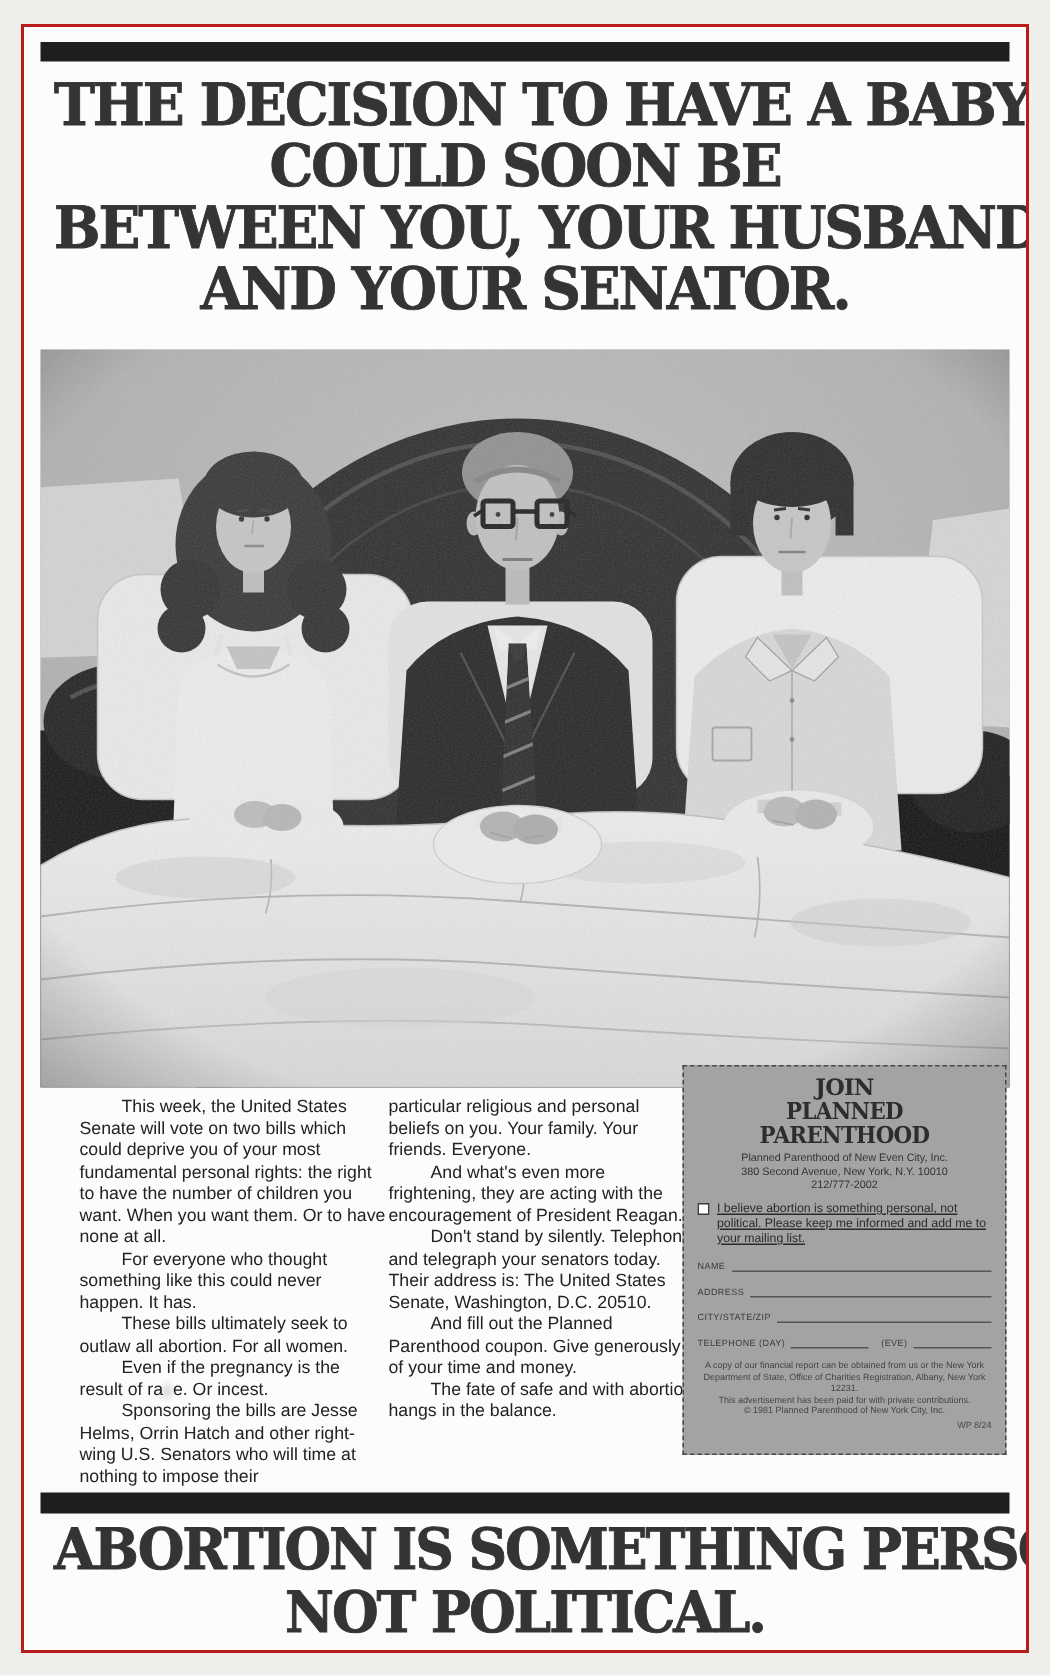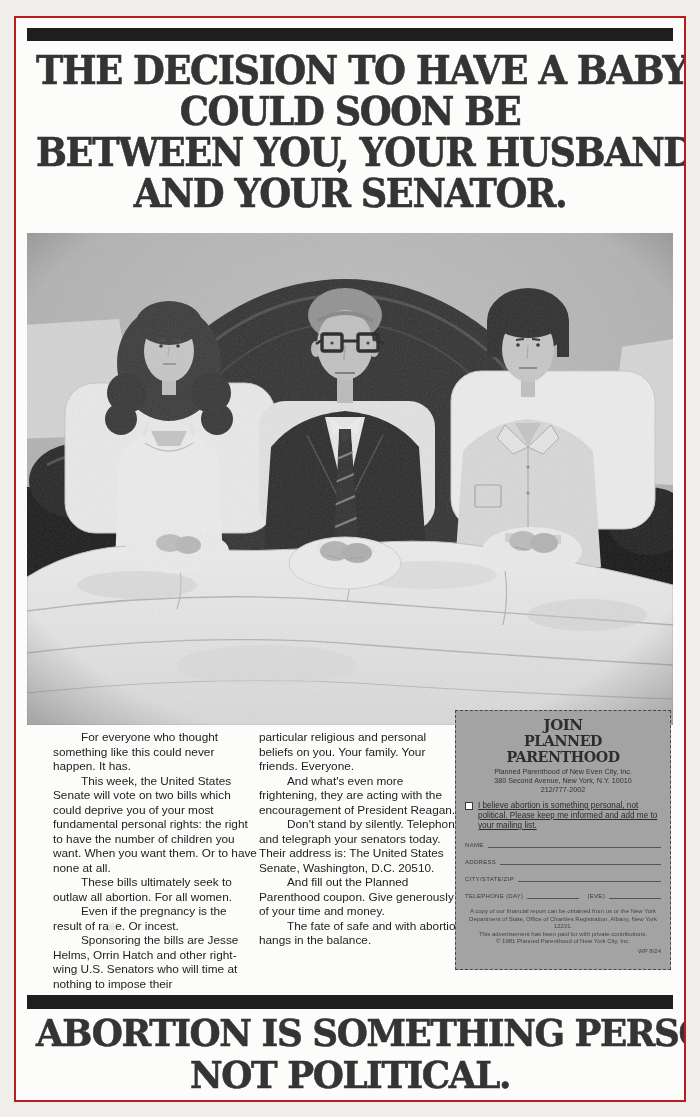--- a/index.html
+++ b/index.html
@@ -250,22 +250,22 @@
         <line x1="488" y1="314" x2="502" y2="317" stroke="#a59e92" stroke-width="1"></line>
       </g>
 
       <rect width="646" height="492" fill="url(#vig)"></rect>
       <rect width="646" height="492" filter="url(#grainF)" opacity="0.5"></rect>
     </svg>
   </div>
 
   <div class="body-copy">
     <div class="col col1">
+      <p>This week, the United States Senate will vote on two bills which could deprive you of your most fundamental personal rights: the right to have the number of children you want. When you want them. Or to have none at all.</p>
       <p>For everyone who thought something like this could never happen. It has.</p>
-      <p>This week, the United States Senate will vote on two bills which could deprive you of your most fundamental personal rights: the right to have the number of children you want. When you want them. Or to have none at all.</p>
       <p>These bills ultimately seek to outlaw all abortion. For all women.</p>
       <p><span>Even if the pregnancy is the result of ra</span><span class="censored">p</span><span>e. Or incest.</span></p>
       <p>Sponsoring the bills are Jesse Helms, Orrin Hatch and other right-wing U.S. Senators who will time at nothing to impose their</p>
     </div>
     <div class="col col2">
       <p class="no-indent">particular religious and personal beliefs on you. Your family. Your friends. Everyone.</p>
       <p>And what's even more frightening, they are acting with the encouragement of President Reagan.</p>
       <p>Don't stand by silently. Telephone and telegraph your senators today. Their address is: The United States Senate, Washington, D.C. 20510.</p>
       <p>And fill out the Planned Parenthood coupon. Give generously of your time and money.</p>
       <p>The fate of safe and with abortion hangs in the balance.</p>

